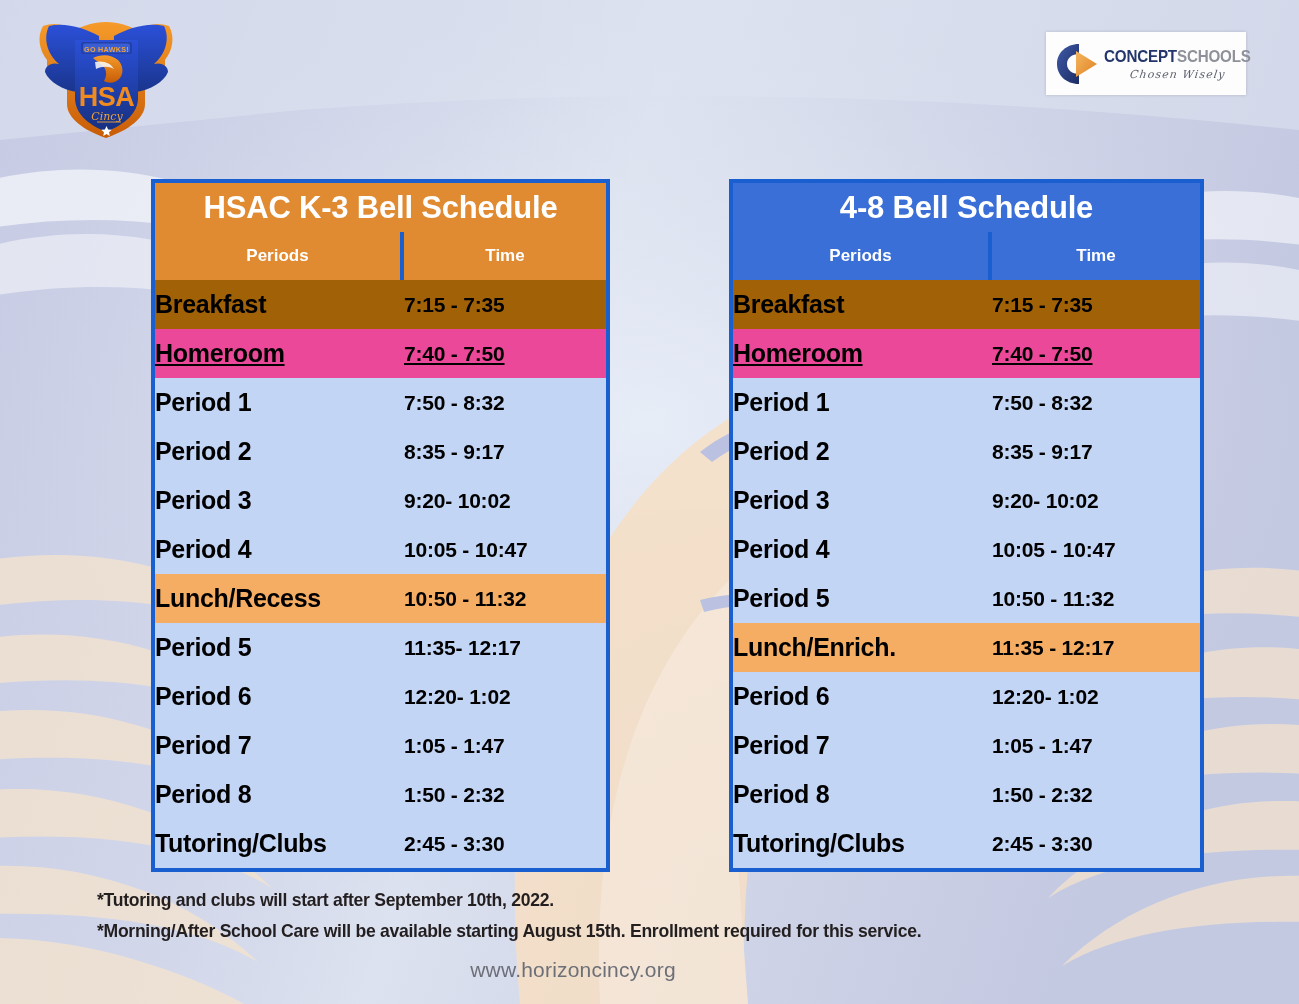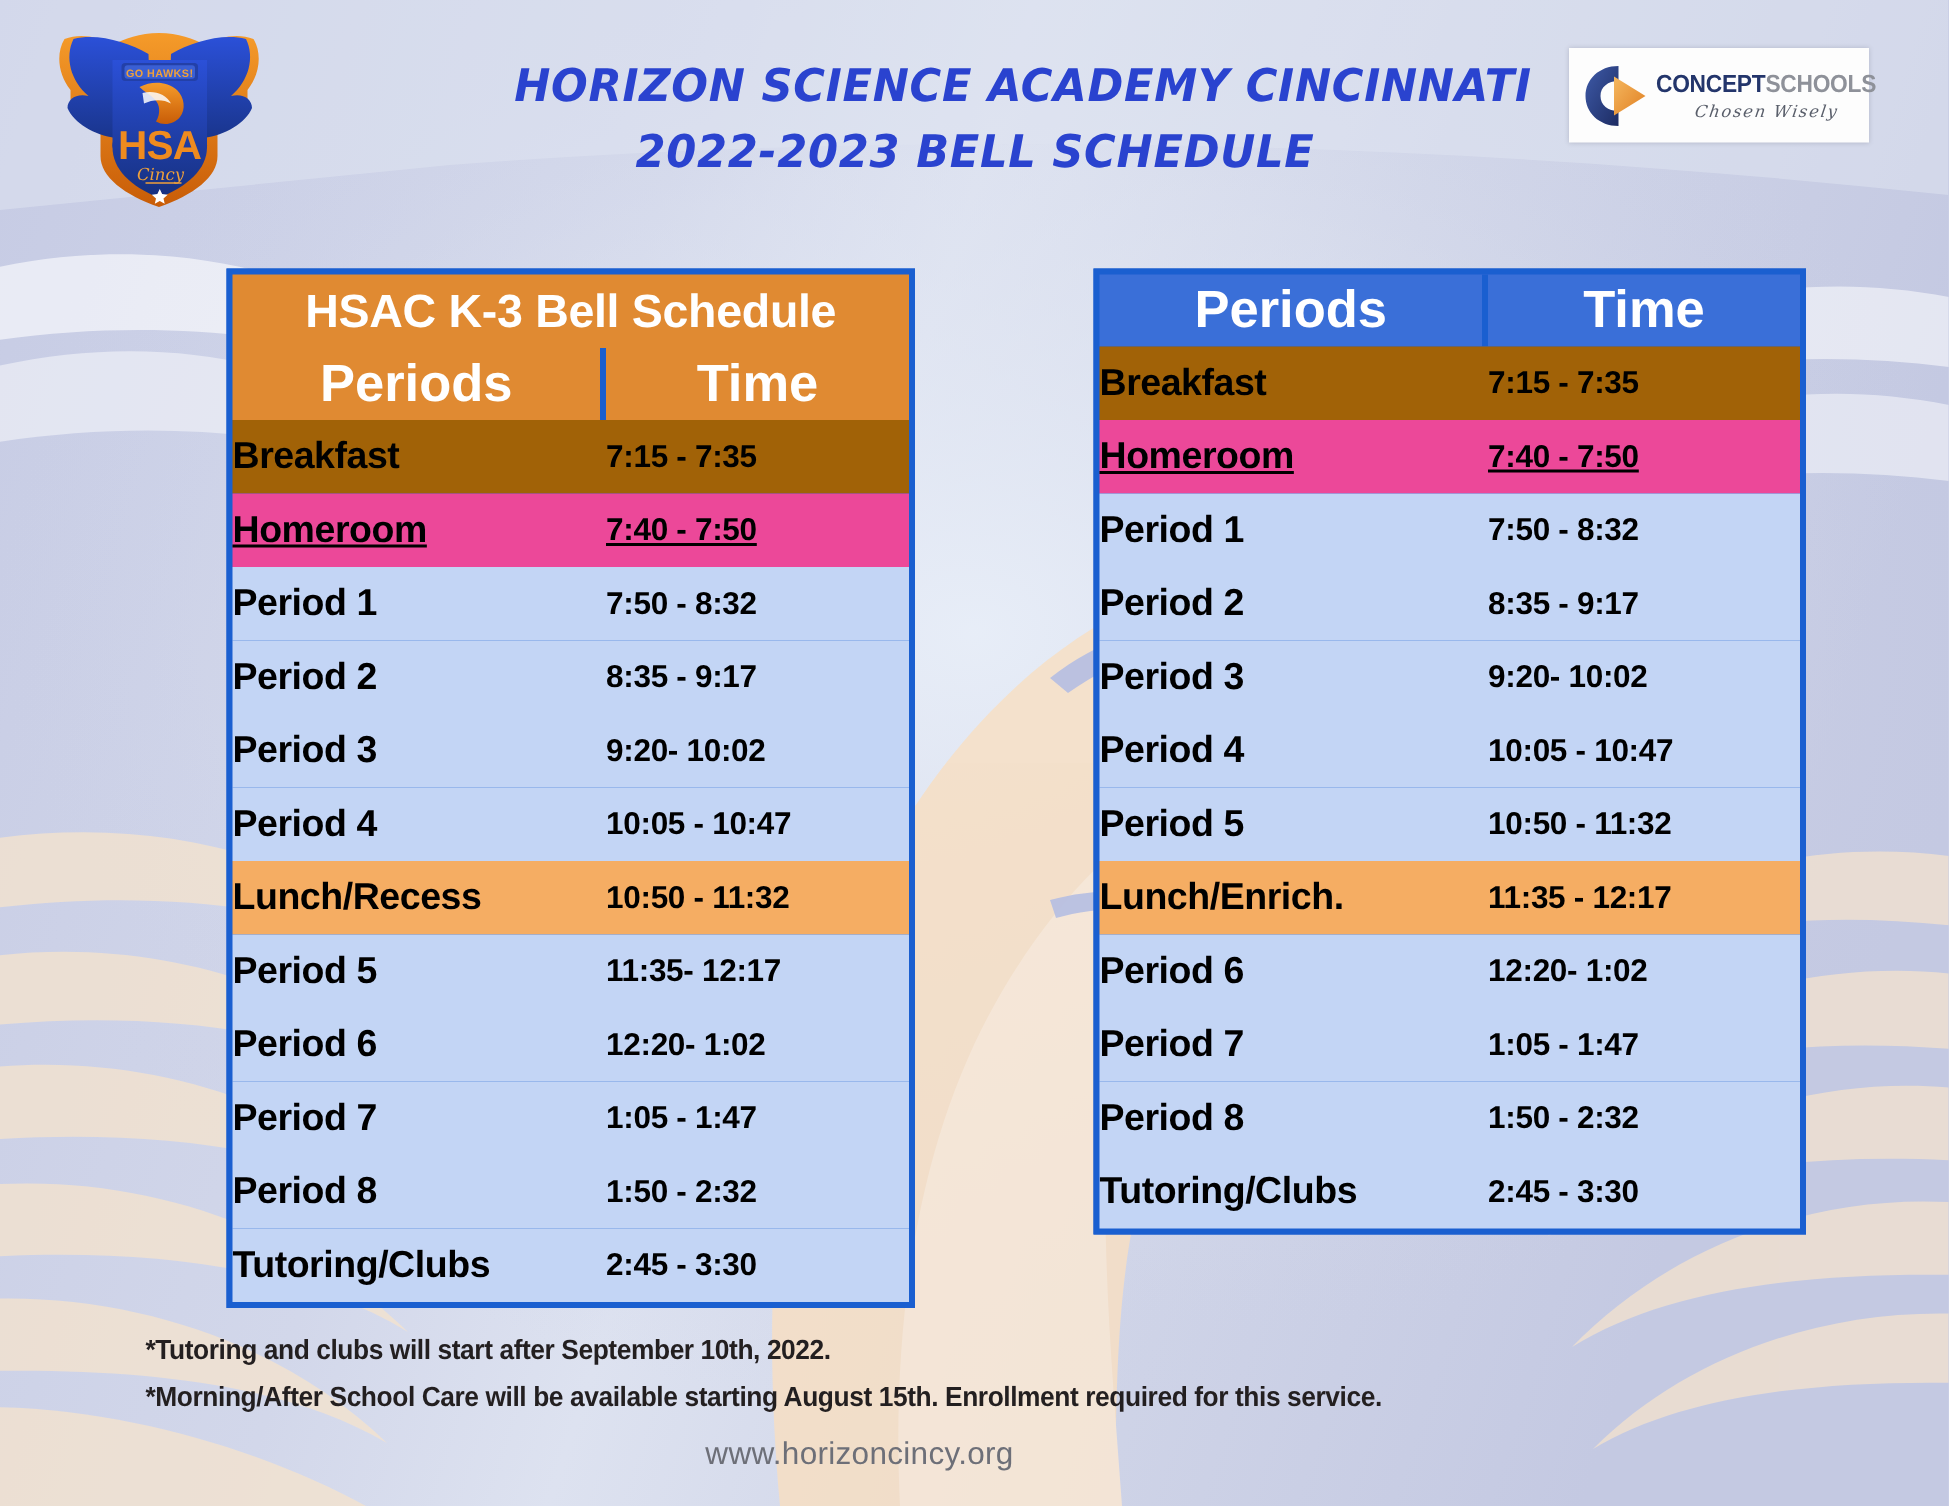--- a/index.html
+++ b/index.html
@@ -135,21 +135,21 @@
     font-size: 31px;
     font-weight: bold;
     letter-spacing: -0.2px;
     border-bottom: 4px solid #1a5fd0;
   }
   .colhead-cell {
     height: 48px;
     text-align: center;
     vertical-align: middle;
     color: #ffffff;
-    font-size: 35px;
+    font-size: 17px;
     font-weight: bold;
     border-bottom: 4px solid #1a5fd0;
   }
   .colhead-cell.c-period { border-right: 4px solid #1a5fd0; }
 
   .hdr-orange { background: #e08a32; }
   .hdr-blue   { background: #3a6fd8; }
 
   .row-cell {
     height: 49px;
@@ -323,24 +323,20 @@
              C83 69 76 70 71 67 C74 62 74 56 70 52 C67 49 63 47 60 44 Z" fill="url(#hsaOrange)"></path>
     <path d="M62 48 C70 46 78 49 81 55 C76 52 69 52 63 55 Z" fill="#fdfdfd" opacity="0.85"></path>
 
     <text x="73.5" y="92" text-anchor="middle" font-family="Liberation Sans, sans-serif" font-size="27" font-weight="bold" fill="#ef8b1f" letter-spacing="-0.5">HSA</text>
 
     <text x="74" y="106" text-anchor="middle" font-family="DejaVu Serif, serif" font-size="11" font-style="italic" fill="#f0a13a">Cincy</text>
     <path d="M64 108 L88 108" stroke="#f0a13a" stroke-width="0.9" fill="none"></path>
     <path d="M73.5 112 l1.6 3.4 3.7 .4 -2.8 2.5 .8 3.6 -3.3 -1.9 -3.3 1.9 .8 -3.6 -2.8 -2.5 3.7 -.4 Z" fill="#ffffff"></path>
   </svg>
 
-  <div class="title-block">
-    <div class="title-line">Horizon Science Academy Cincinnati</div>
-    <div class="title-line">2022-2023 Bell Schedule</div>
-  </div>
 
   <div class="concept-logo">
     <div class="concept-inner">
       <svg width="50" height="46" viewBox="0 0 50 46" style="position:absolute;left:8px;top:9px;" xmlns="http://www.w3.org/2000/svg">
         <defs>
           <linearGradient id="cNavy" x1="0" y1="0" x2="1" y2="1">
             <stop offset="0" stop-color="#3e5aa8"></stop>
             <stop offset="1" stop-color="#1d2c63"></stop>
           </linearGradient>
           <linearGradient id="cOr" x1="0" y1="0" x2="1" y2="1">
@@ -422,20 +418,23 @@
   </tbody>
 </table>
 
 <table class="schedule" id="table-48">
   <colgroup>
       <col class="c1">
       <col class="c2">
     </colgroup>
   <tbody>
     <tr>
+      <td class="caption-cell hdr-blue" colspan="2">4-8 Bell Schedule</td>
+    </tr>
+    <tr>
       <td class="colhead-cell hdr-blue c-period">Periods</td>
       <td class="colhead-cell hdr-blue">Time</td>
     </tr>
     <tr>
       <td class="row-cell cell-period tone-green">Breakfast</td>
       <td class="row-cell cell-time tone-green">7:15 - 7:35</td>
     </tr>
     <tr>
       <td class="row-cell cell-period tone-cream">Homeroom</td>
       <td class="row-cell cell-time tone-cream">7:40 - 7:50</td>

